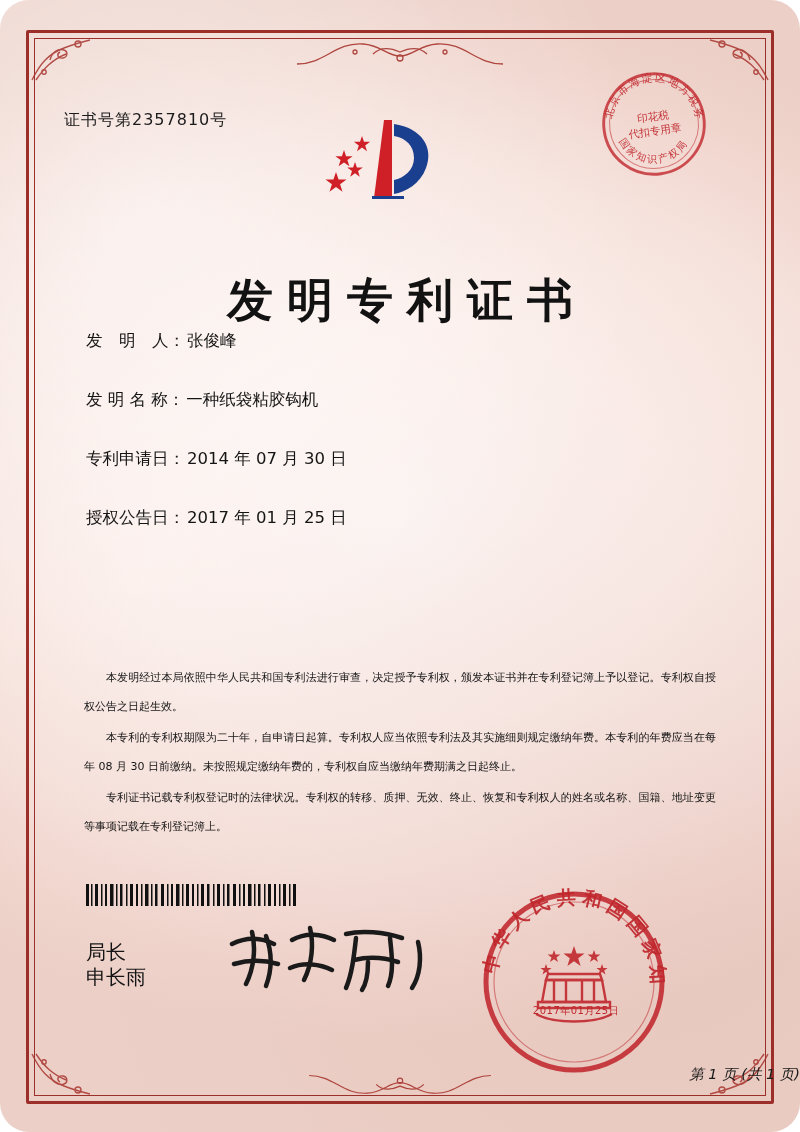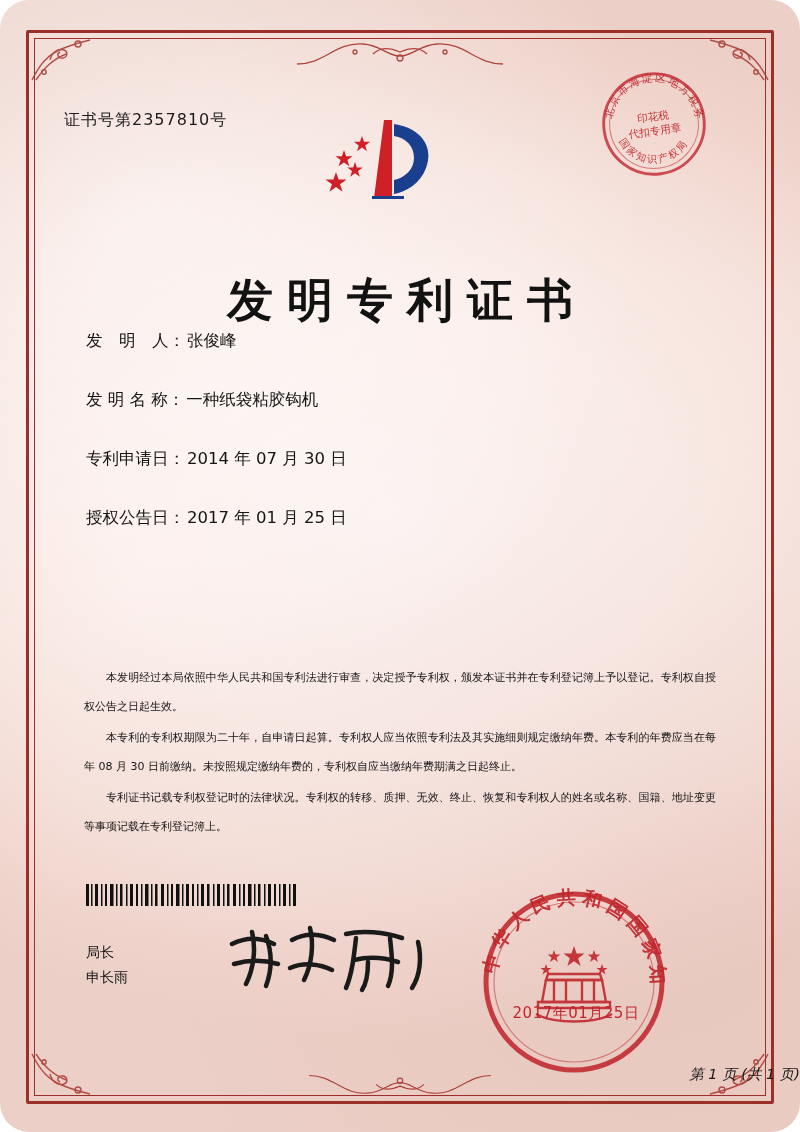--- a/index.html
+++ b/index.html
@@ -174,21 +174,21 @@
     top: 884px;
     width: 212px;
     height: 22px;
   }
   .barcode svg { width: 100%; height: 100%; display: block; }
 
   .director-block {
     position: absolute;
     left: 86px;
     top: 940px;
-    font-size: 14px;
+    font-size: 20px;
     line-height: 25px;
     color: #141414;
     font-family: "DejaVu Sans", sans-serif;
   }
 
   .signature {
     position: absolute;
     left: 222px;
     top: 918px;
     width: 210px;
@@ -206,21 +206,21 @@
     height: 196px;
   }
   .seal-main svg { width: 100%; height: 100%; display: block; }
 
   .seal-date {
     position: absolute;
     left: 490px;
     top: 1004px;
     width: 172px;
     text-align: center;
-    font-size: 15px;
+    font-size: 10px;
     color: #c0272d;
     font-family: "DejaVu Sans", sans-serif;
     letter-spacing: 0.5px;
   }
 
   .page-footer {
     position: absolute;
     left: 0;
     right: 0;
     bottom: 48px;

